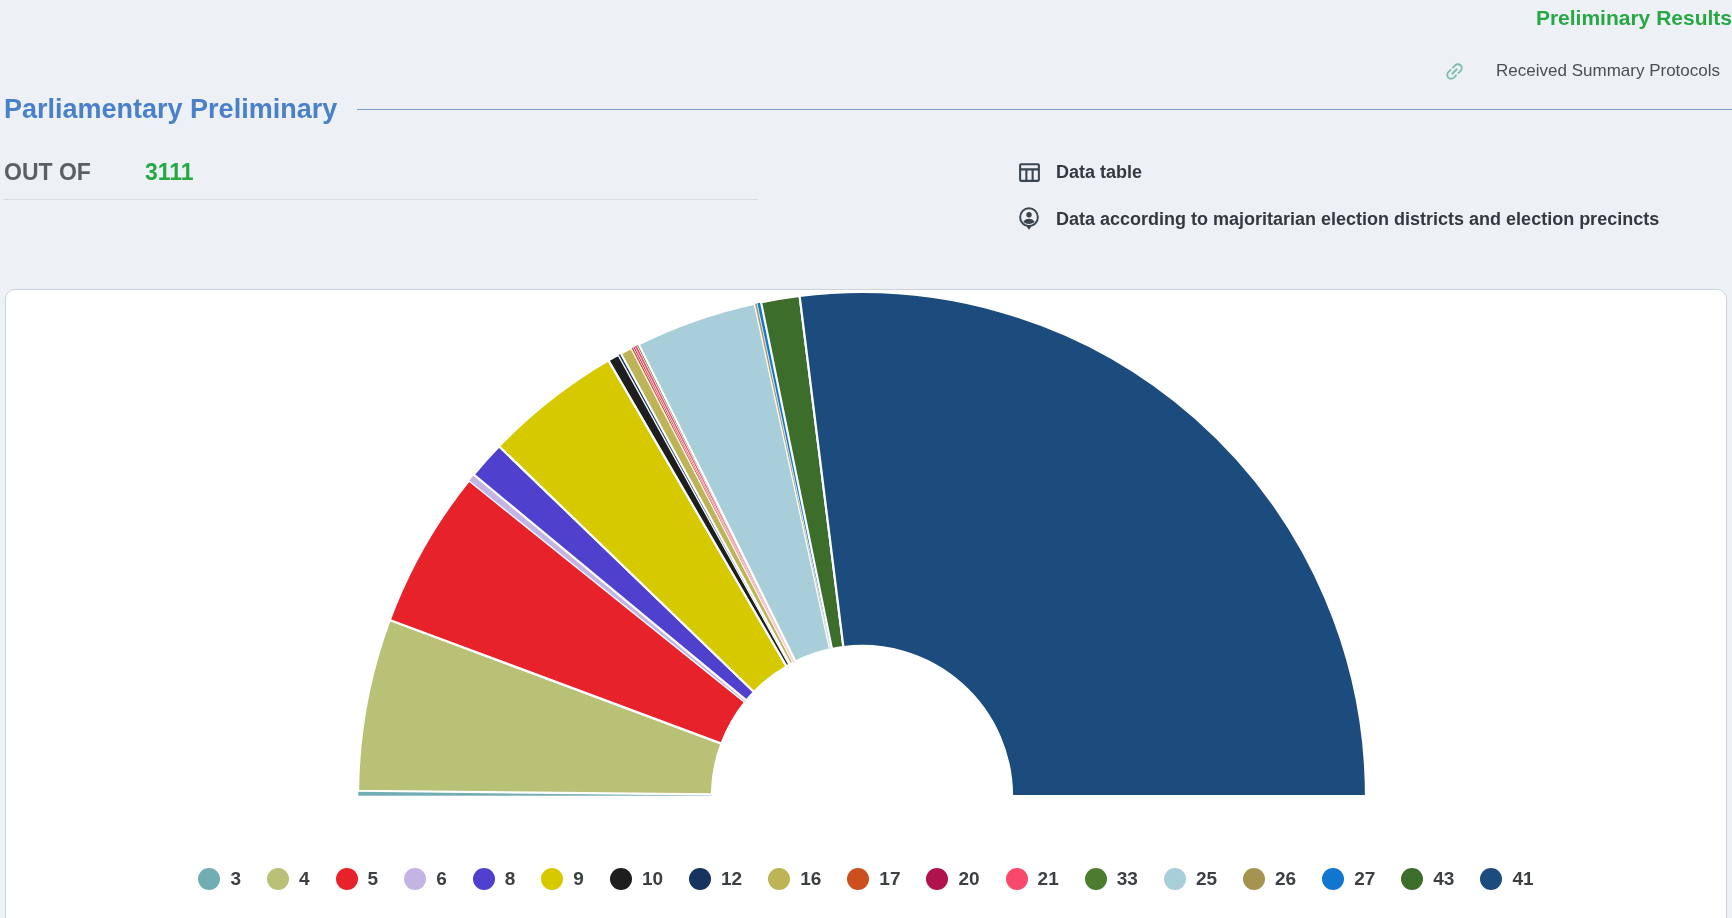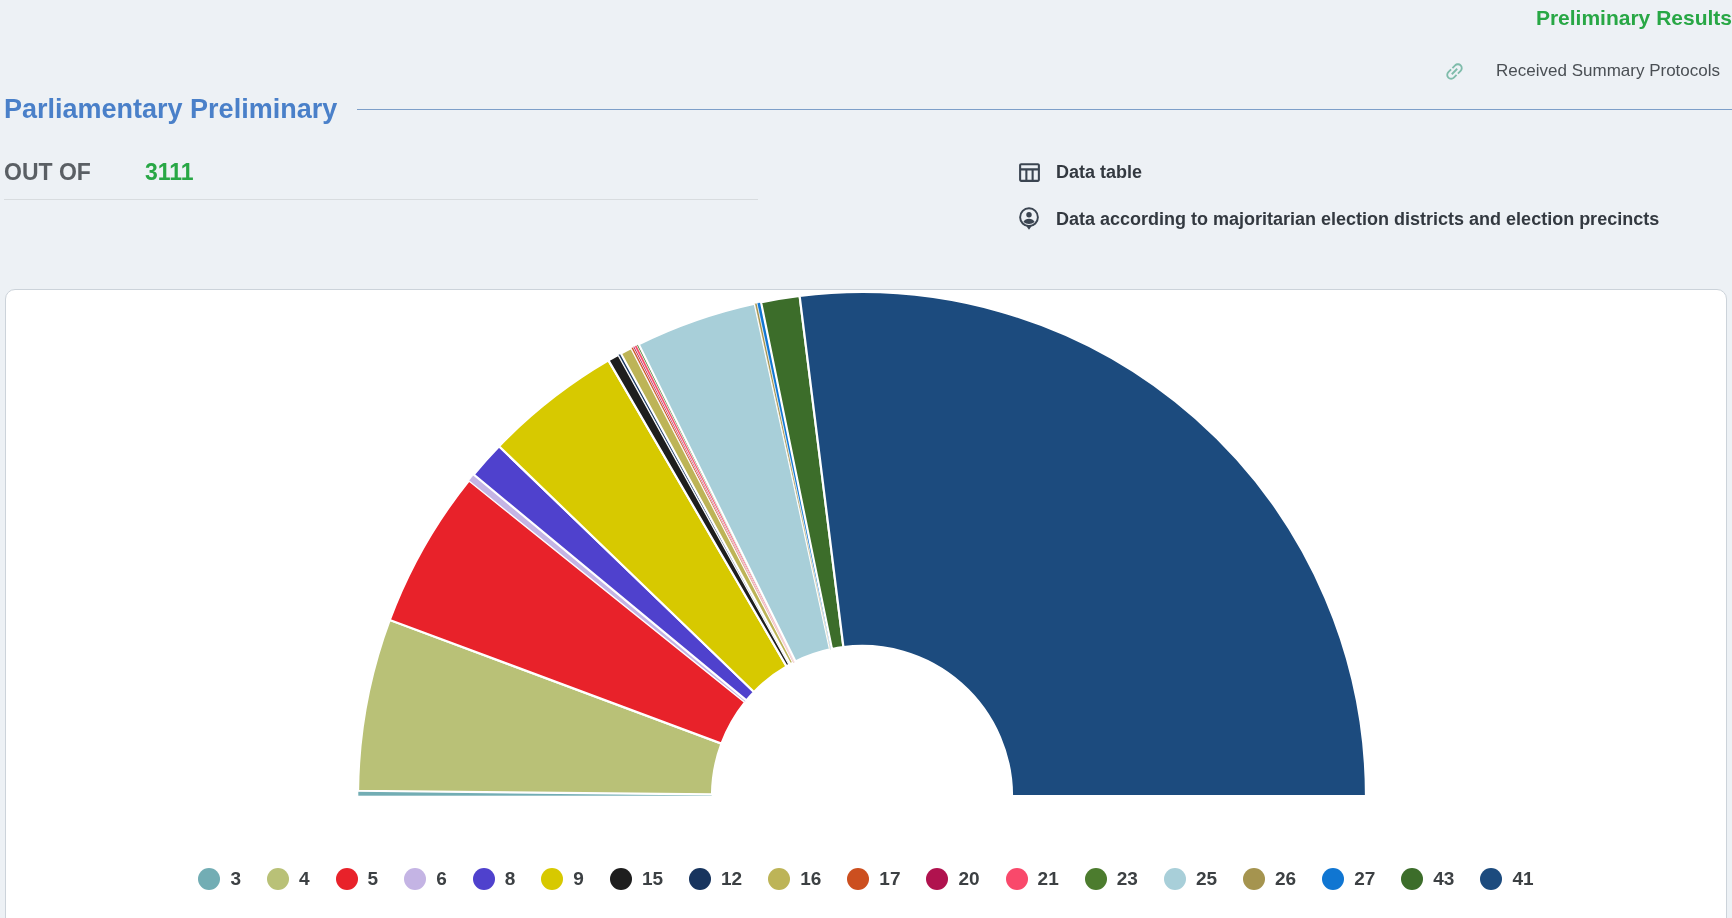--- a/index.html
+++ b/index.html
@@ -156,21 +156,21 @@
       <div class="legend-item">
         <span class="legend-dot" style="background: rgb(79, 65, 205);"></span>
         <span class="legend-label">8</span>
       </div>
       <div class="legend-item">
         <span class="legend-dot" style="background: rgb(215, 201, 0);"></span>
         <span class="legend-label">9</span>
       </div>
       <div class="legend-item">
         <span class="legend-dot" style="background: rgb(30, 30, 30);"></span>
-        <span class="legend-label">15</span>
+        <span class="legend-label">10</span>
       </div>
       <div class="legend-item">
         <span class="legend-dot" style="background: rgb(23, 52, 94);"></span>
         <span class="legend-label">12</span>
       </div>
       <div class="legend-item">
         <span class="legend-dot" style="background: rgb(189, 180, 87);"></span>
         <span class="legend-label">16</span>
       </div>
       <div class="legend-item">
@@ -180,21 +180,21 @@
       <div class="legend-item">
         <span class="legend-dot" style="background: rgb(176, 18, 78);"></span>
         <span class="legend-label">20</span>
       </div>
       <div class="legend-item">
         <span class="legend-dot" style="background: rgb(249, 73, 107);"></span>
         <span class="legend-label">21</span>
       </div>
       <div class="legend-item">
         <span class="legend-dot" style="background: rgb(76, 124, 46);"></span>
-        <span class="legend-label">23</span>
+        <span class="legend-label">33</span>
       </div>
       <div class="legend-item">
         <span class="legend-dot" style="background: rgb(168, 207, 217);"></span>
         <span class="legend-label">25</span>
       </div>
       <div class="legend-item">
         <span class="legend-dot" style="background: rgb(165, 148, 79);"></span>
         <span class="legend-label">26</span>
       </div>
       <div class="legend-item">

